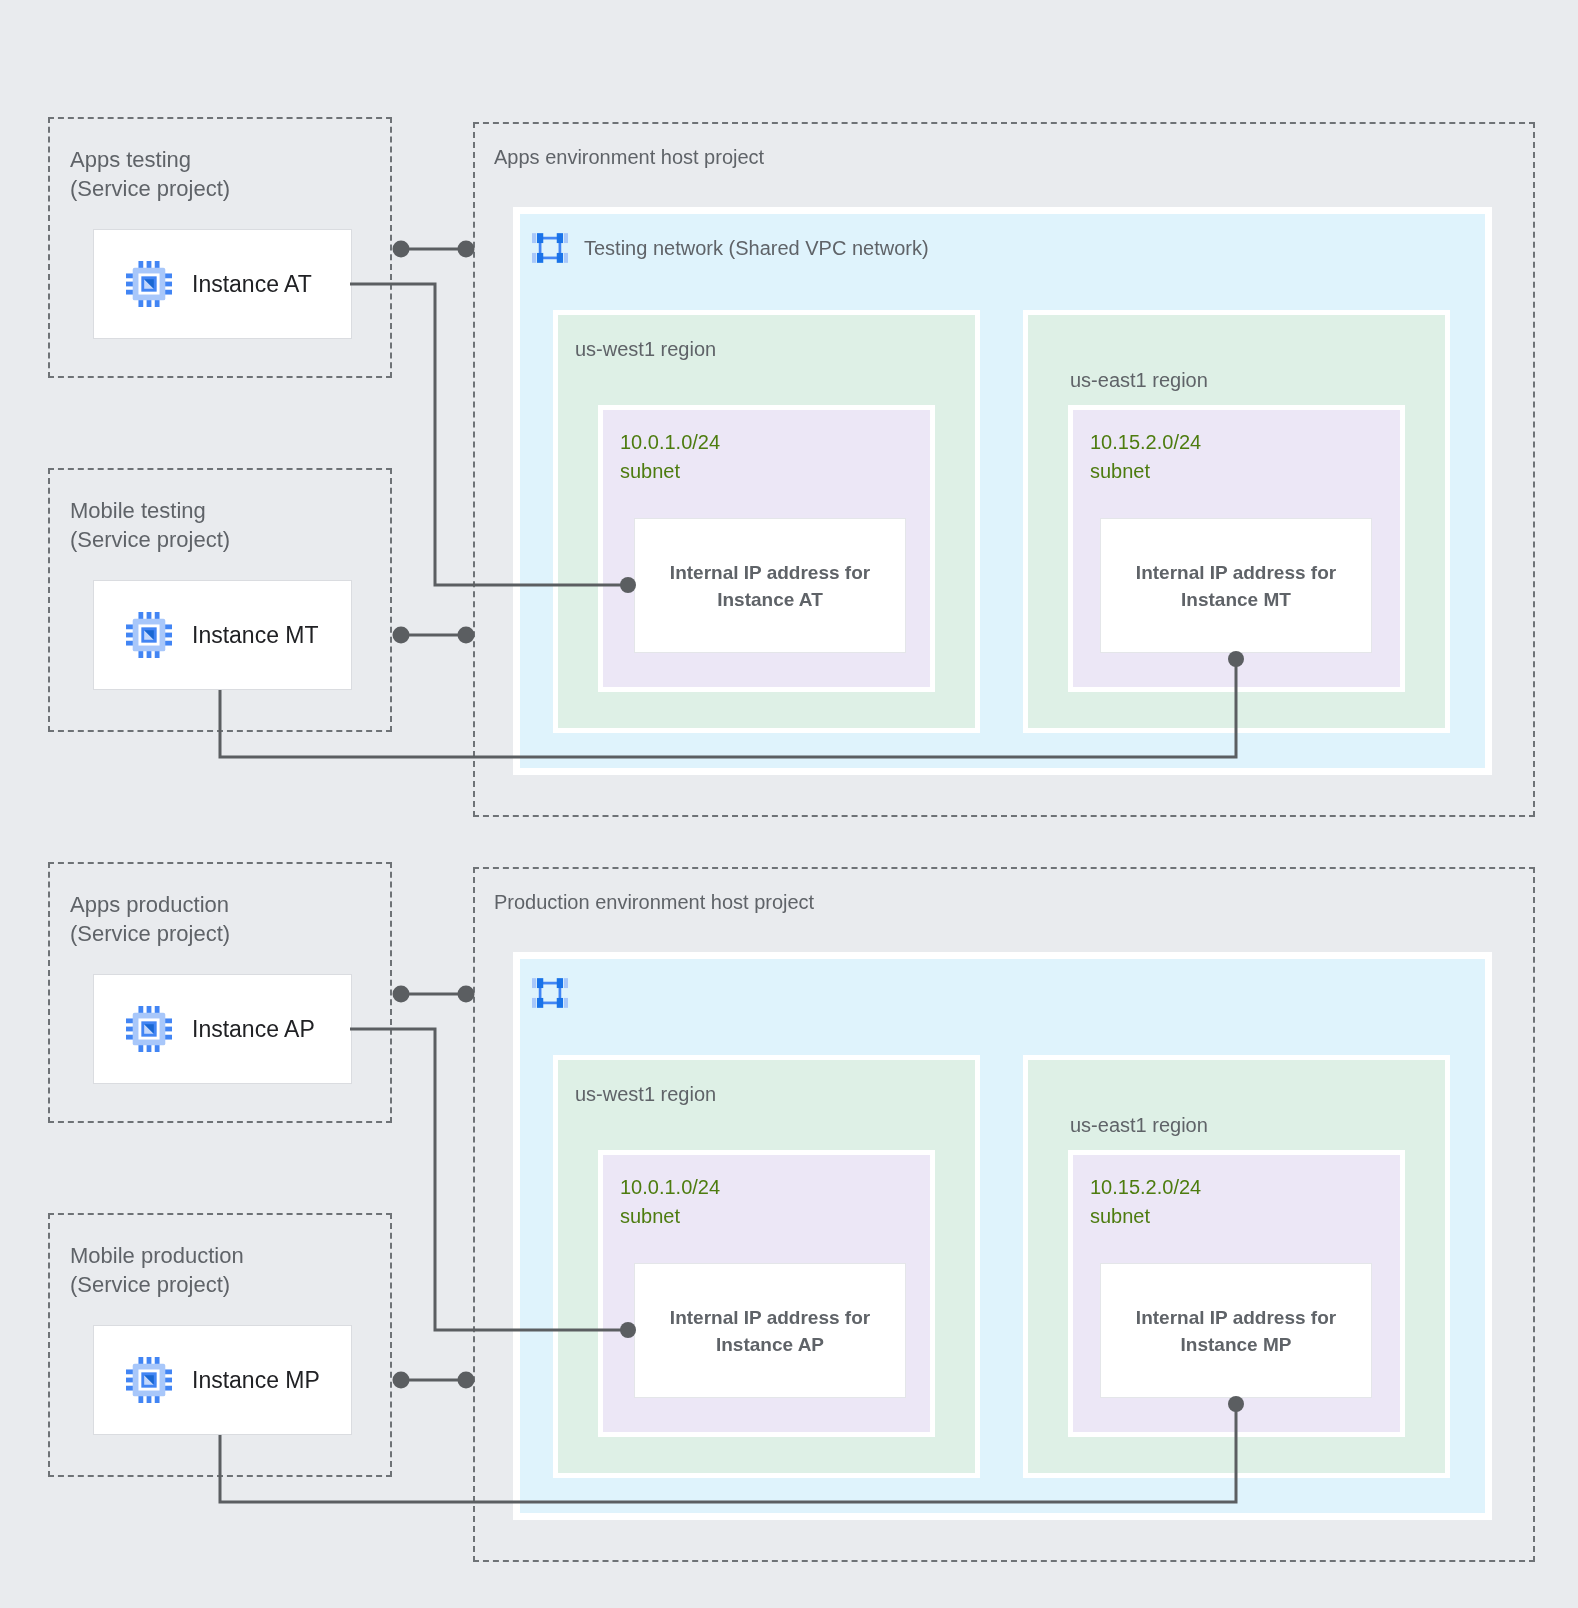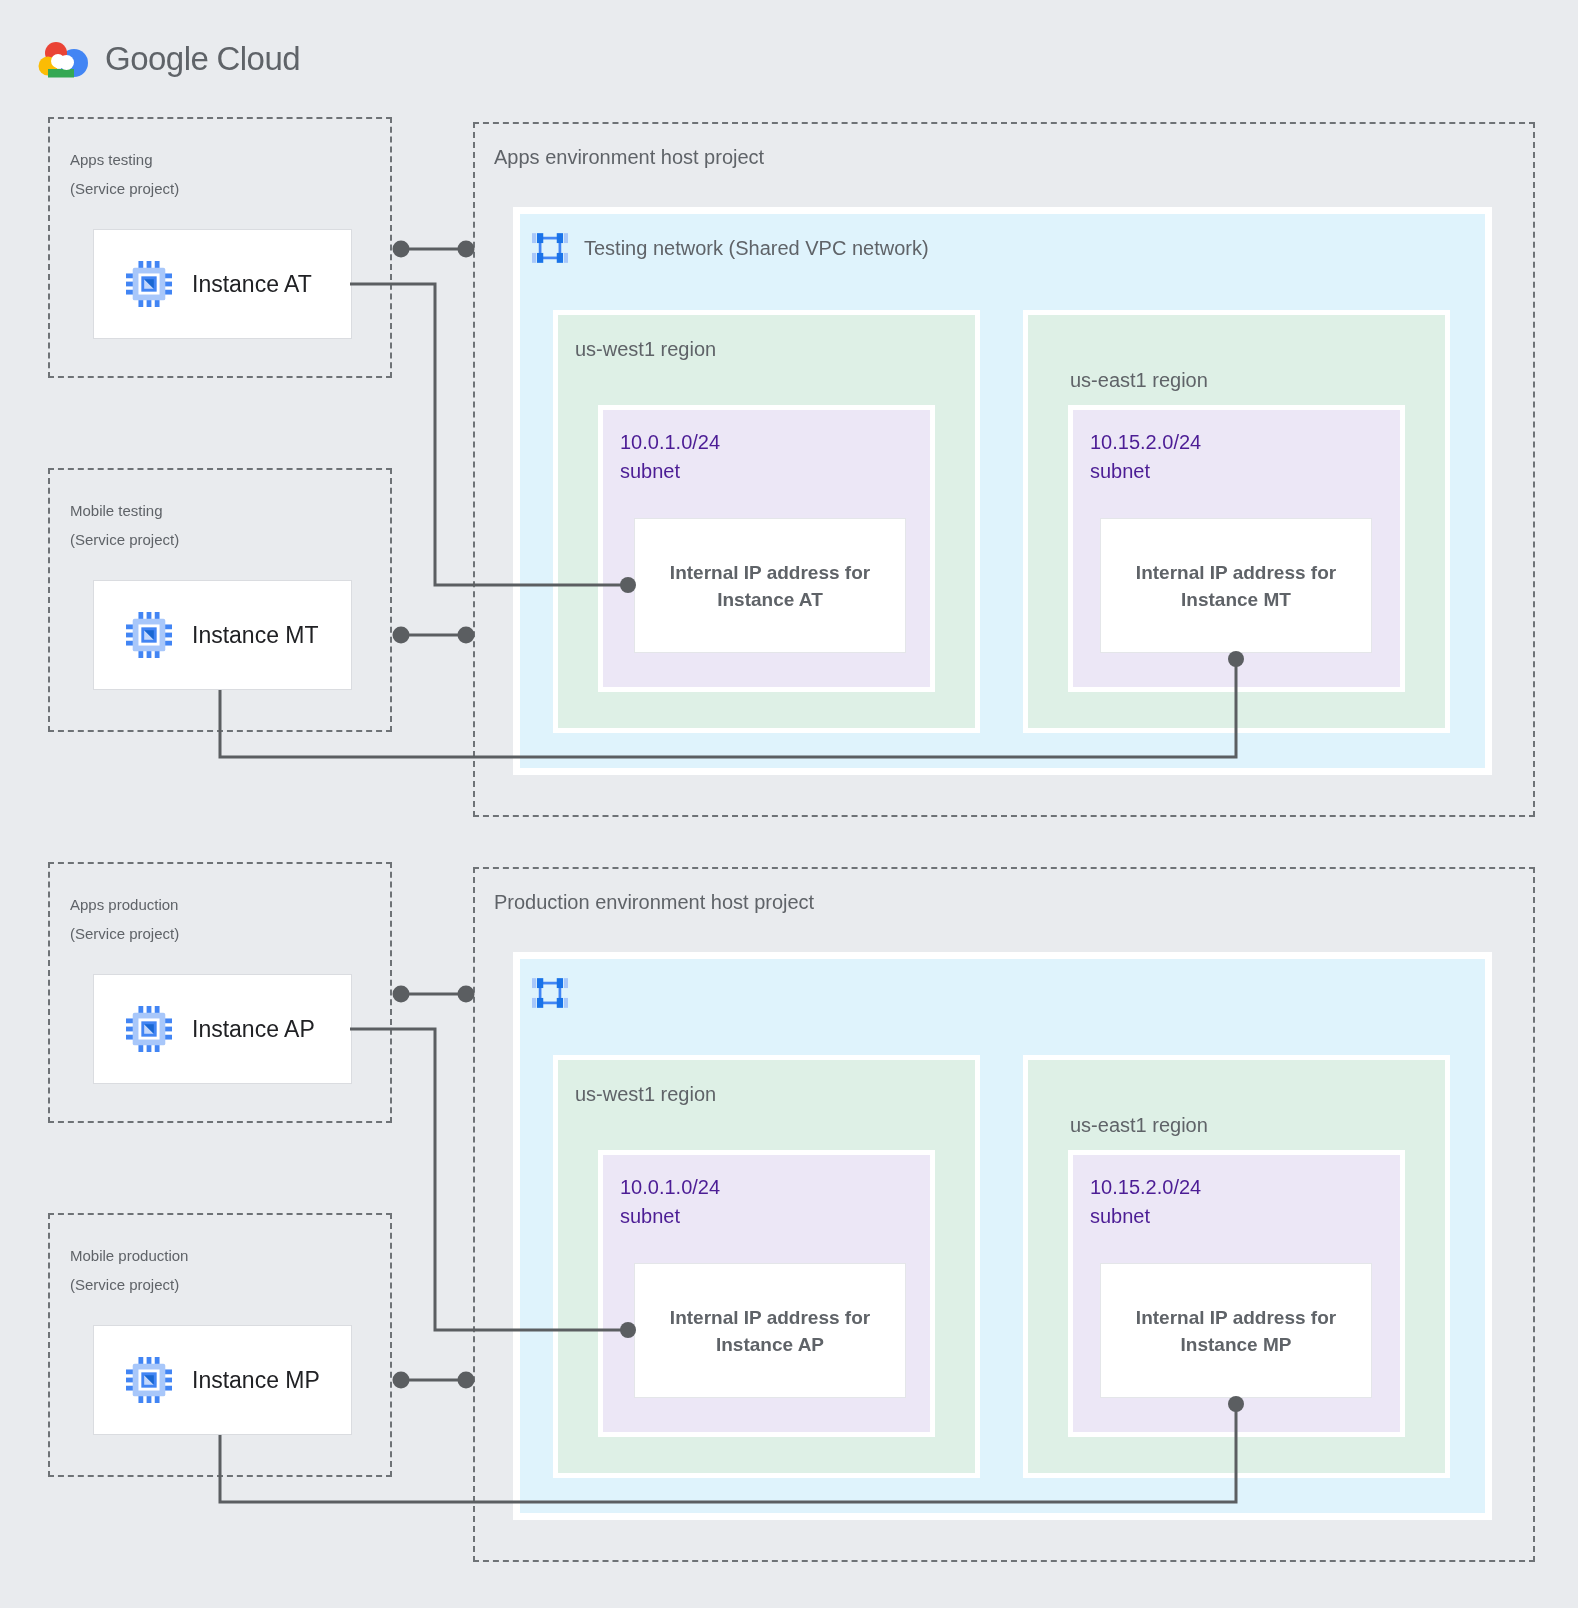--- a/index.html
+++ b/index.html
@@ -12,21 +12,21 @@
   .logo-google { font-weight:500; }
   .logo-cloud { font-weight:400; margin-left:8px; }
 
   .section { position:absolute; left:0; width:1578px; height:820px; }
   .sec-test { top:0; }
   .sec-prod { top:745px; }
 
   .sp-box { position:absolute; left:48px; width:344px; border:2px dashed #6E7276; box-sizing:border-box; }
   .sp-apps { top:117px; height:261px; }
   .sp-mobile { top:468px; height:264px; }
-  .sp-label { position:absolute; left:20px; top:26px; font-size:15px; line-height:29px; color:#5F6368; }
+  .sp-label { position:absolute; left:20px; top:26px; font-size:22px; line-height:29px; color:#5F6368; }
   .instance-card { position:absolute; left:43px; top:110px; width:259px; height:110px; background:#FFFFFF;
                    border:1px solid #DADCE0; box-sizing:border-box; display:flex; align-items:center;
                    padding-left:32px; }
   .vm-icon { width:46px; height:46px; flex:0 0 46px; }
   .vm-icon svg { display:block; }
   .instance-label { margin-left:20px; font-size:23px; color:#202124; }
 
   .host-box { position:absolute; left:473px; top:122px; width:1062px; height:695px;
               border:2px dashed #6E7276; box-sizing:border-box; }
   .host-title { position:absolute; left:494px; top:146px; font-size:20px; color:#5F6368; }
@@ -41,50 +41,38 @@
   .region-west { left:553px; }
   .region-east { left:1023px; }
   .region-label { position:absolute; top:338px; font-size:20px; color:#5F6368;text-align:center; }
   .region-label-west { left:575px; }
   .region-label-east { left:1070px;margin-top:31px; }
 
   .subnet-box { position:absolute; top:405px; width:337px; height:287px; background:#ECE7F6;
                 border:5px solid #FFFFFF; box-sizing:border-box; }
   .subnet-west { left:598px; }
   .subnet-east { left:1068px; }
-  .subnet-label { position:absolute; top:428px; font-size:20px; line-height:29px; color:#4c1d95; }
+  .subnet-label { position:absolute; top:428px; font-size:20px; line-height:29px; color:#4d7c0f; }
   .subnet-label-west { left:620px; }
   .subnet-label-east { left:1090px; }
 
   .ip-box { position:absolute; top:518px; width:272px; height:135px; background:#ffffff;
             border:1px solid #E4E6E9; box-sizing:border-box; display:flex; align-items:center;
             justify-content:center; }
   .ip-west { left:634px; }
   .ip-east { left:1100px; }
   .ip-text { font-size:19px; line-height:27px; font-weight:700; color:#5F6368; text-align:center; }
 
   #connectors { position:absolute; left:0; top:0; pointer-events:none; z-index:10; }
 </style>
 </head>
 <body>
 
 <div id="canvas">
 
-  <div class="logo">
-    <svg width="56" height="42" viewBox="0 0 56 42">
-      <circle cx="38" cy="25" r="14" fill="#4285F4"></circle>
-      <circle cx="20" cy="15" r="11" fill="#EA4335"></circle>
-      <circle cx="12" cy="28" r="9.5" fill="#FBBC04"></circle>
-      <rect x="12" y="31" width="26" height="8.5" fill="#34A853"></rect>
-      <circle cx="22" cy="23" r="7" fill="#FFFFFF"></circle>
-      <circle cx="30.5" cy="24.5" r="7.5" fill="#FFFFFF"></circle>
-      <rect x="20" y="19" width="13" height="11" fill="#FFFFFF"></rect>
-    </svg>
-    <span class="logo-text"><span class="logo-google">Google</span><span class="logo-cloud">Cloud</span></span>
-  </div>
 
   <div class="section sec-test">
 
     <div class="sp-box sp-apps">
       <div class="sp-label">
         <div>Apps testing</div>
         <div>(Service project)</div>
       </div>
       <div class="instance-card">
         <span class="vm-icon">

